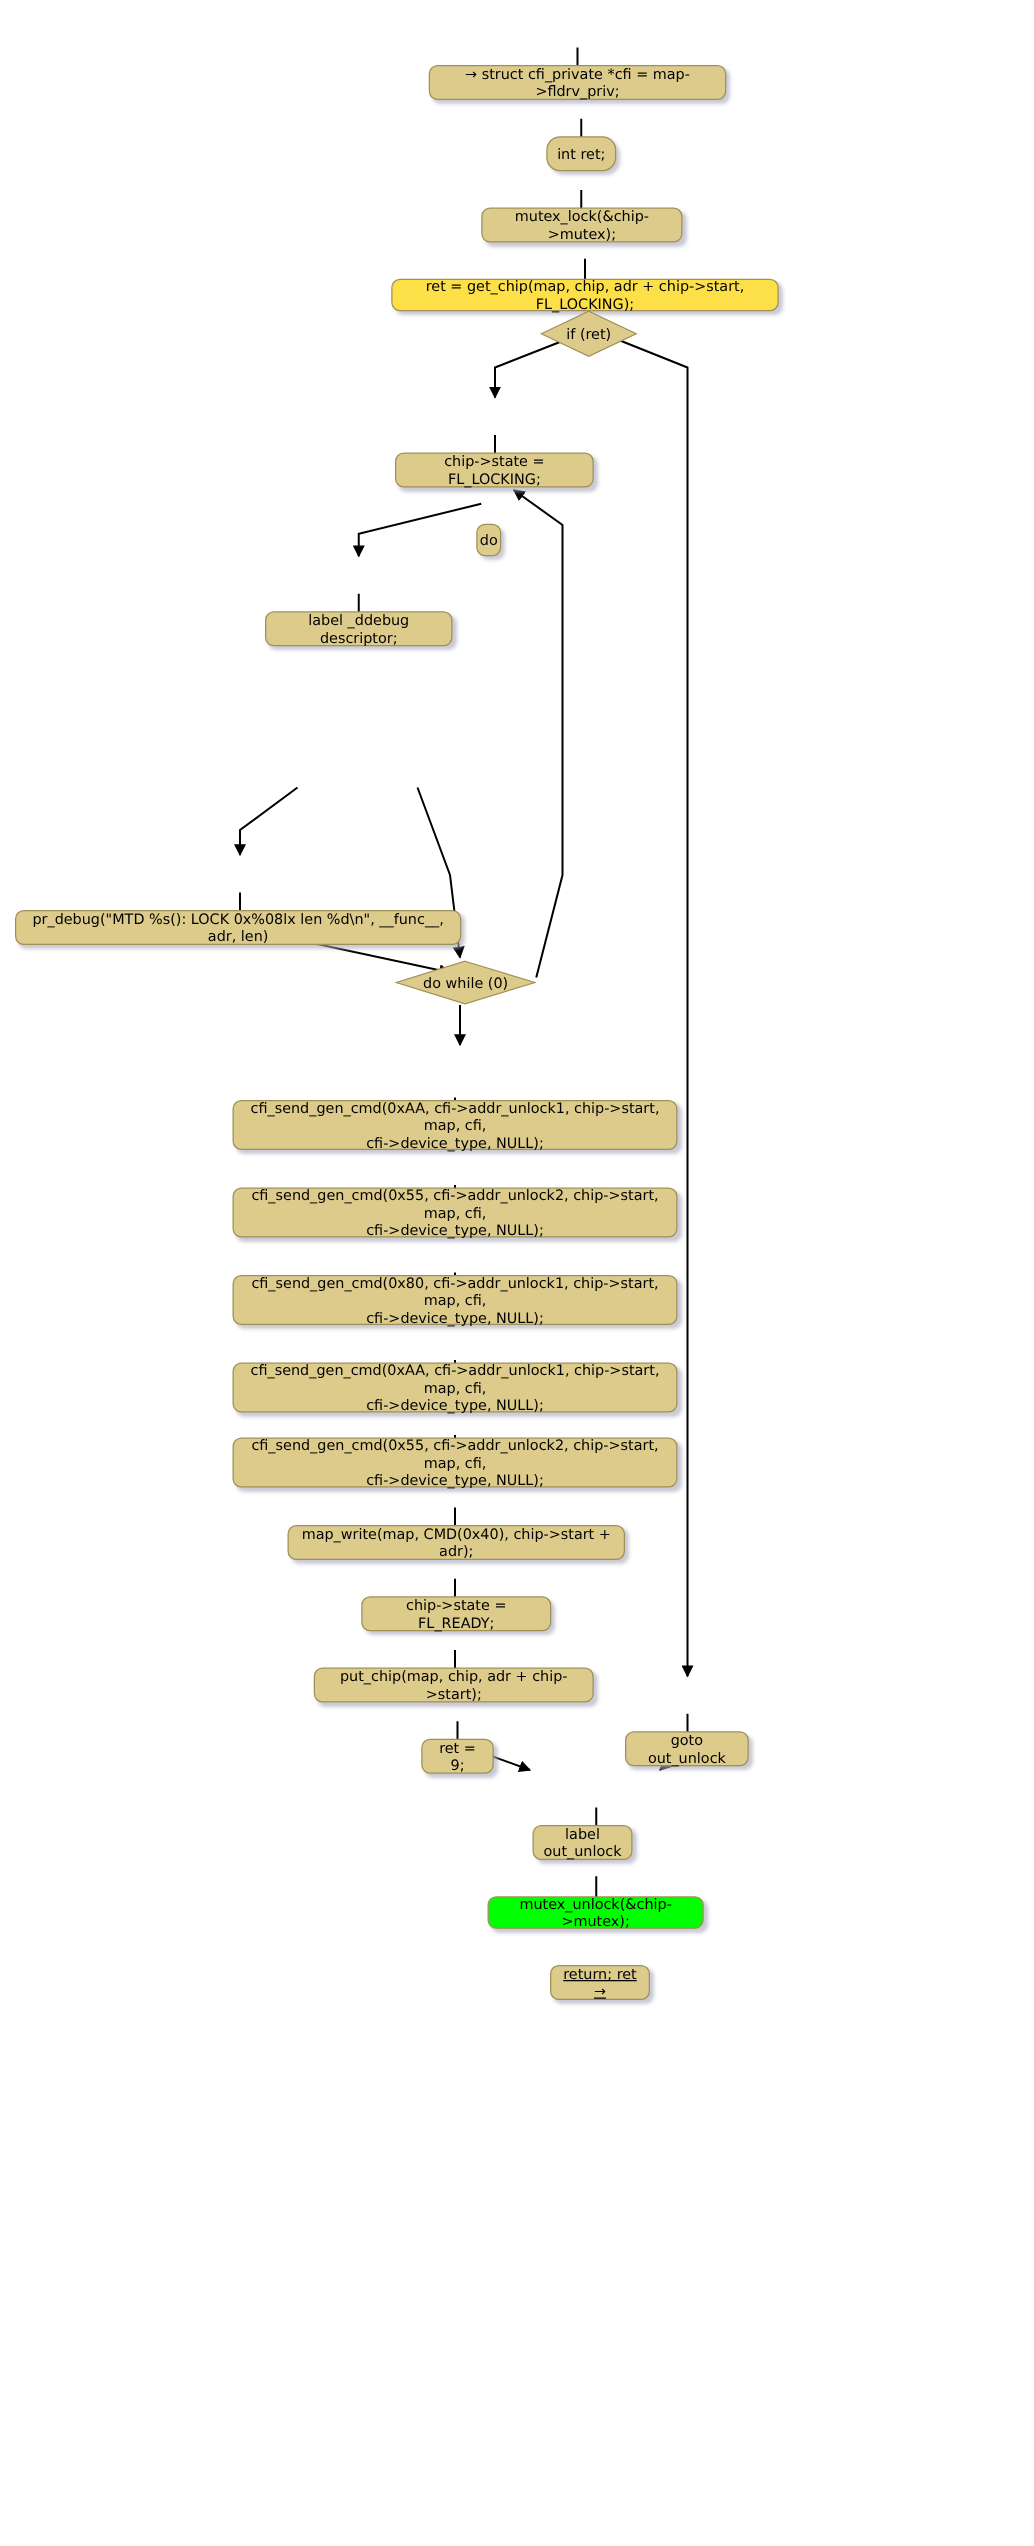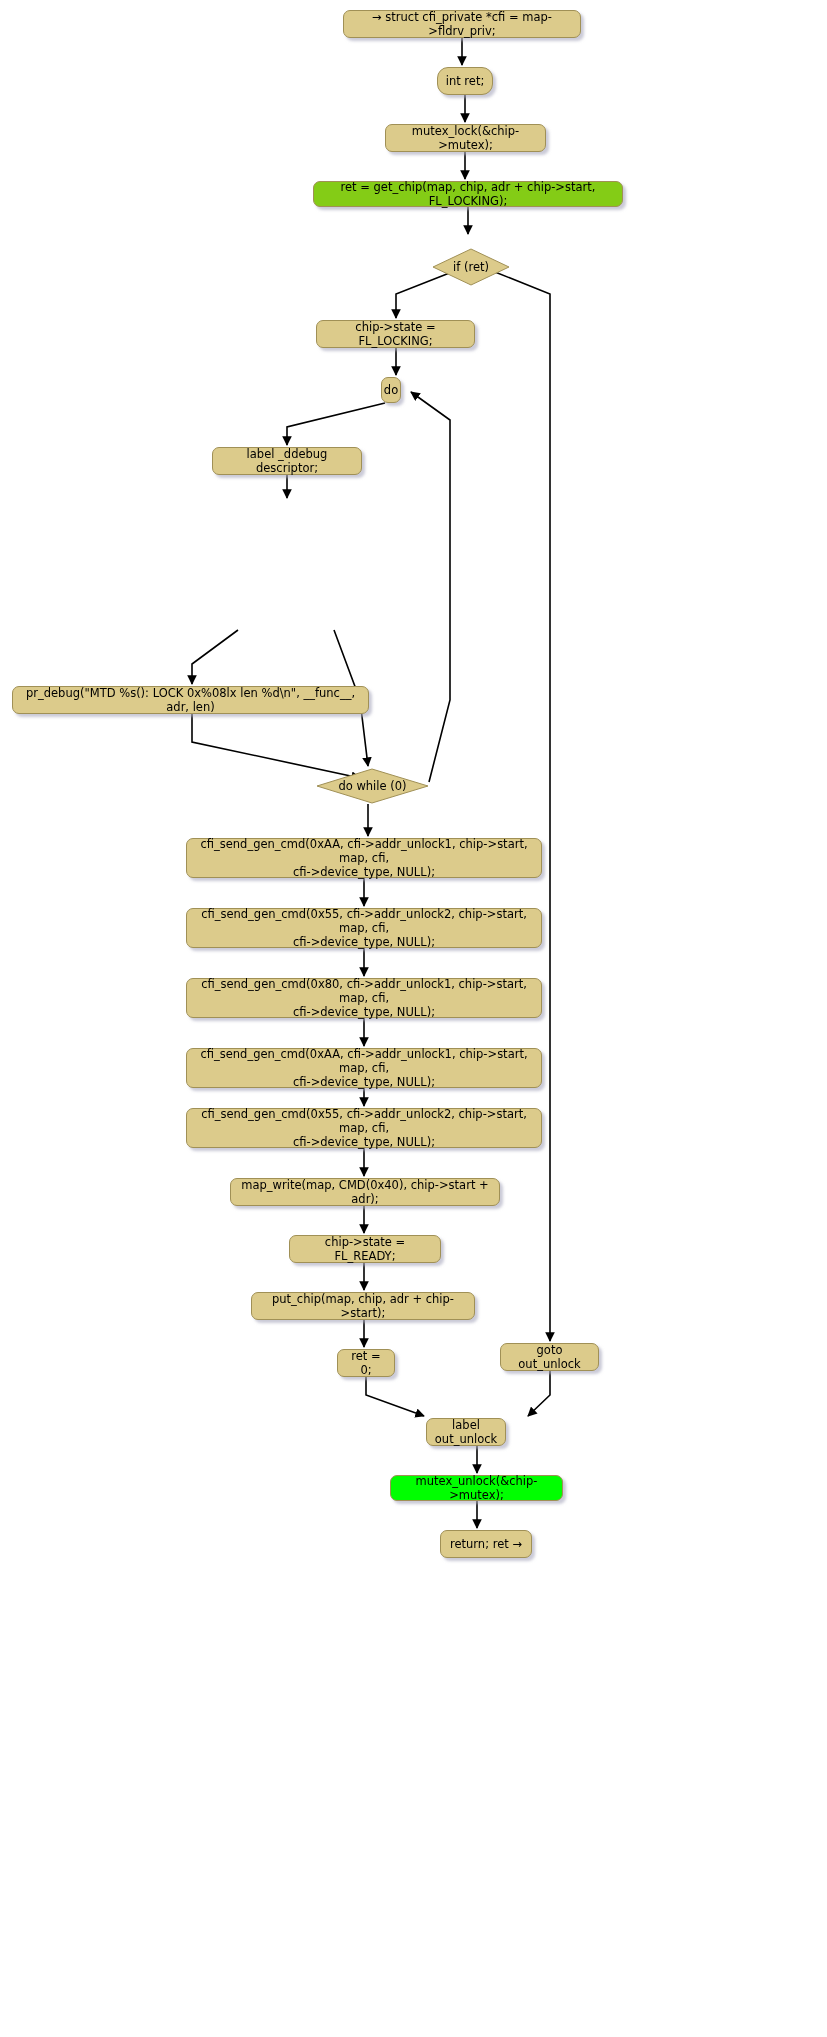--- a/index.html
+++ b/index.html
@@ -39,23 +39,24 @@
     font-size: 11.5px;
     line-height: 14px;
     text-align: center;
     display: flex;
     align-items: center;
     justify-content: center;
     padding: 3px 7px;
     box-shadow: 3px 3px 3px rgba(170,170,190,0.62);
     white-space: pre-line;
     z-index: 5;
+    margin-top: 42px;
   }
   .node.hl-blue {
-    background: #84cc16;
+    background: #fde047;
     border-color: #A09056;
     color: #000000;
   }
   .node.hl-green {
     background: #00FF00;
     border-color: #A09056;
     color: #000000;
   }
   
   .diamond {
@@ -187,23 +188,23 @@
 
   <div class="node" style="left:186px; top:1108px; width:356px; height:40px;">cfi_send_gen_cmd(0x55, cfi-&gt;addr_unlock2, chip-&gt;start, map, cfi,
 cfi-&gt;device_type, NULL);</div>
 
   <div class="node" style="left:230px; top:1178px; width:270px; height:28px;">map_write(map, CMD(0x40), chip-&gt;start + adr);</div>
 
   <div class="node" style="left:289px; top:1235px; width:152px; height:28px;">chip-&gt;state = FL_READY;</div>
 
   <div class="node" style="left:251px; top:1292px; width:224px; height:28px;">put_chip(map, chip, adr + chip-&gt;start);</div>
 
-  <div class="node" style="left:337px; top:1349px; width:58px; height:28px;">ret = 0;</div>
+  <div class="node" style="left:337px; top:1349px; width:58px; height:28px;">ret = 9;</div>
 
   <div class="node" style="left:500px; top:1343px; width:99px; height:28px;">goto out_unlock</div>
 
   <div class="node" style="left:426px; top:1418px; width:80px; height:28px;">label out_unlock</div>
 
   <div class="node hl-green" style="left:390px; top:1475px; width:173px; height:26px;">mutex_unlock(&amp;chip-&gt;mutex);</div>
 
-  <div class="node" style="left:440px; top:1530px; width:92px; height:28px;">return; ret →</div>
+  <div class="node" style="left:440px; top:1530px; width:80px; height:28px;text-decoration:underline;">return; ret →</div>
 
 </div>
 
 </body></html>

